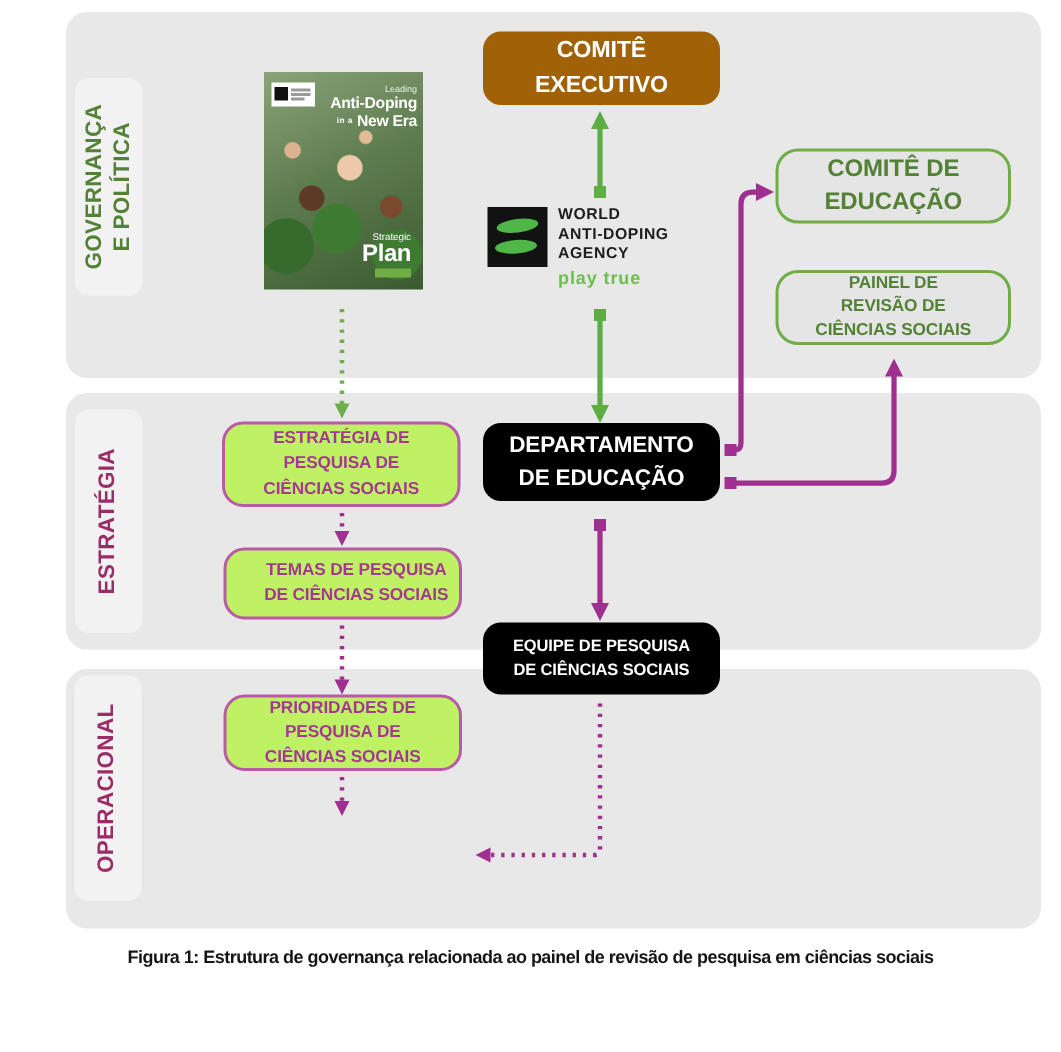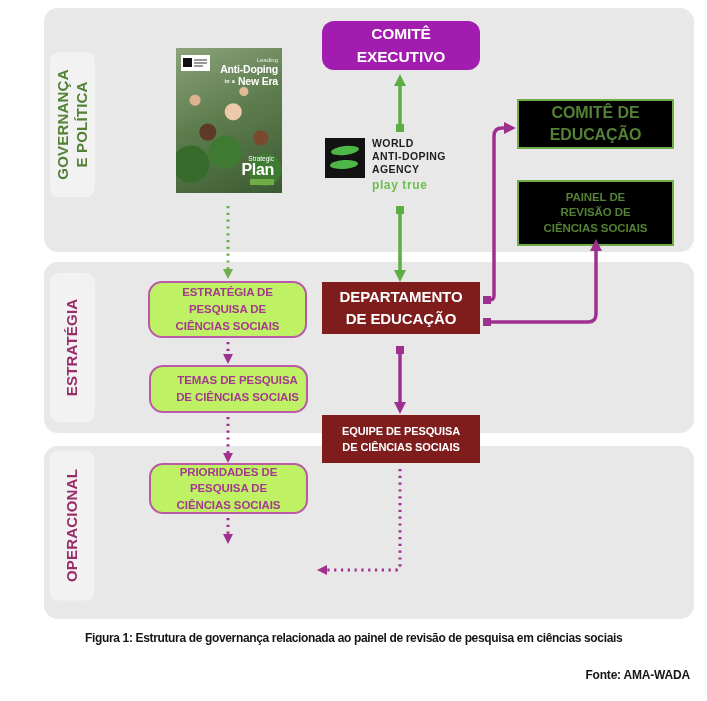--- a/index.html
+++ b/index.html
@@ -12,23 +12,23 @@
   #band-ope{top:446px;height:173px;}
 
   .vchip{position:absolute;background:#F3F2F2;border-radius:9px;transform:rotate(-90deg);
          display:flex;align-items:center;justify-content:center;text-align:center;}
   .vlabel{font-weight:bold;font-size:15px;line-height:1.25;white-space:pre-line;letter-spacing:.2px;}
   .vlabel.green{color:#538135;}
   .vlabel.berry{color:#9A2D68;}
 
   .node{position:absolute;display:flex;align-items:center;justify-content:center;text-align:center;
         font-weight:bold;white-space:pre-line;letter-spacing:-.1px;box-sizing:border-box;}
-  .green-solid{background:#a21caf;color:#fff;border-radius:12px;}
-  .green-outline{background:#000000;border:2px solid #70AD47;color:#538135;border-radius:0;}
-  .magenta-solid{background:#7f1d1d;color:#fff;border-radius:0;}
+  .green-solid{background:#a16207;color:#fff;border-radius:12px;}
+  .green-outline{background:#e5e5e5;border:2px solid #70AD47;color:#538135;border-radius:15px;}
+  .magenta-solid{background:#000000;color:#fff;border-radius:12px;}
   .gray-node{background:#bef264;border:2px solid #B85AA5;color:#A4398F;border-radius:14px;}
 
   
   .wada{position:absolute;left:325px;top:137px;width:140px;height:58px;}
   .wada-sq{position:absolute;left:0;top:1px;width:40px;height:40px;background:#121212;}
   .wada-sq .blob{position:absolute;display:block;background:#4EB748;border-radius:50%;}
   .wada-sq .b1{left:6px;top:8px;width:28px;height:9px;transform:rotate(-7deg);}
   .wada-sq .b2{left:5px;top:22px;width:28px;height:9px;transform:rotate(-4deg);}
   .wada-text{position:absolute;left:47px;top:0;color:#1d1d1d;font-weight:bold;font-size:10.5px;
              line-height:13px;letter-spacing:.4px;}
@@ -118,21 +118,21 @@
     </div>
     <div class="wada-tag">play true</div>
   </div>
 
   <div class="node green-solid" style="left:322px;top:21px;width:158px;height:49px;font-size:15.5px;line-height:1.45;">COMITÊ
 EXECUTIVO</div>
 
   <div class="node green-outline" style="left:517px;top:99px;width:157px;height:50px;font-size:16px;line-height:1.35;">COMITÊ DE
 EDUCAÇÃO</div>
 
-  <div class="node green-outline" style="left:517px;top:180px;width:157px;height:66px;font-size:11.5px;line-height:1.32;">PAINEL DE
+  <div class="node green-outline" style="left:517px;top:180px;width:157px;height:50px;font-size:11.5px;line-height:1.32;">PAINEL DE
 REVISÃO DE
 CIÊNCIAS SOCIAIS</div>
 
   <div class="node magenta-solid" style="left:322px;top:282px;width:158px;height:52px;font-size:15px;line-height:1.5;">DEPARTAMENTO
 DE EDUCAÇÃO</div>
 
   <div class="node magenta-solid" style="left:322px;top:415px;width:158px;height:48px;font-size:11px;line-height:1.5;">EQUIPE DE PESQUISA
 DE CIÊNCIAS SOCIAIS</div>
 
   <div class="node gray-node" style="left:148px;top:281px;width:159px;height:57px;font-size:11.5px;line-height:1.5;">ESTRATÉGIA DE
@@ -180,15 +180,14 @@
 
     <path d="M228,206 V270" stroke="#6FAE4E" stroke-width="3" fill="none" stroke-dasharray="2.2 4.6" marker-end="url(#agd)"></path>
 
     <path d="M228,342 V355" stroke="#A0308F" stroke-width="3" fill="none" stroke-dasharray="2.2 4.6" marker-end="url(#amd)"></path>
     <path d="M228,417 V454" stroke="#A0308F" stroke-width="3" fill="none" stroke-dasharray="2.2 4.6" marker-end="url(#amd)"></path>
     <path d="M228,518 V535" stroke="#A0308F" stroke-width="3" fill="none" stroke-dasharray="2.2 4.6" marker-end="url(#amd)"></path>
     <path d="M400,469 V567 Q400,570 396,570 H326" stroke="#A0308F" stroke-width="3" fill="none" stroke-dasharray="2.2 4.6" marker-end="url(#amd)"></path>
   </svg>
 
   <div class="caption">Figura 1: Estrutura de governança relacionada ao painel de revisão de pesquisa em ciências sociais</div>
-  <div class="source">Fonte: AMA-WADA</div>
 
 </div>
 
 </body></html>

